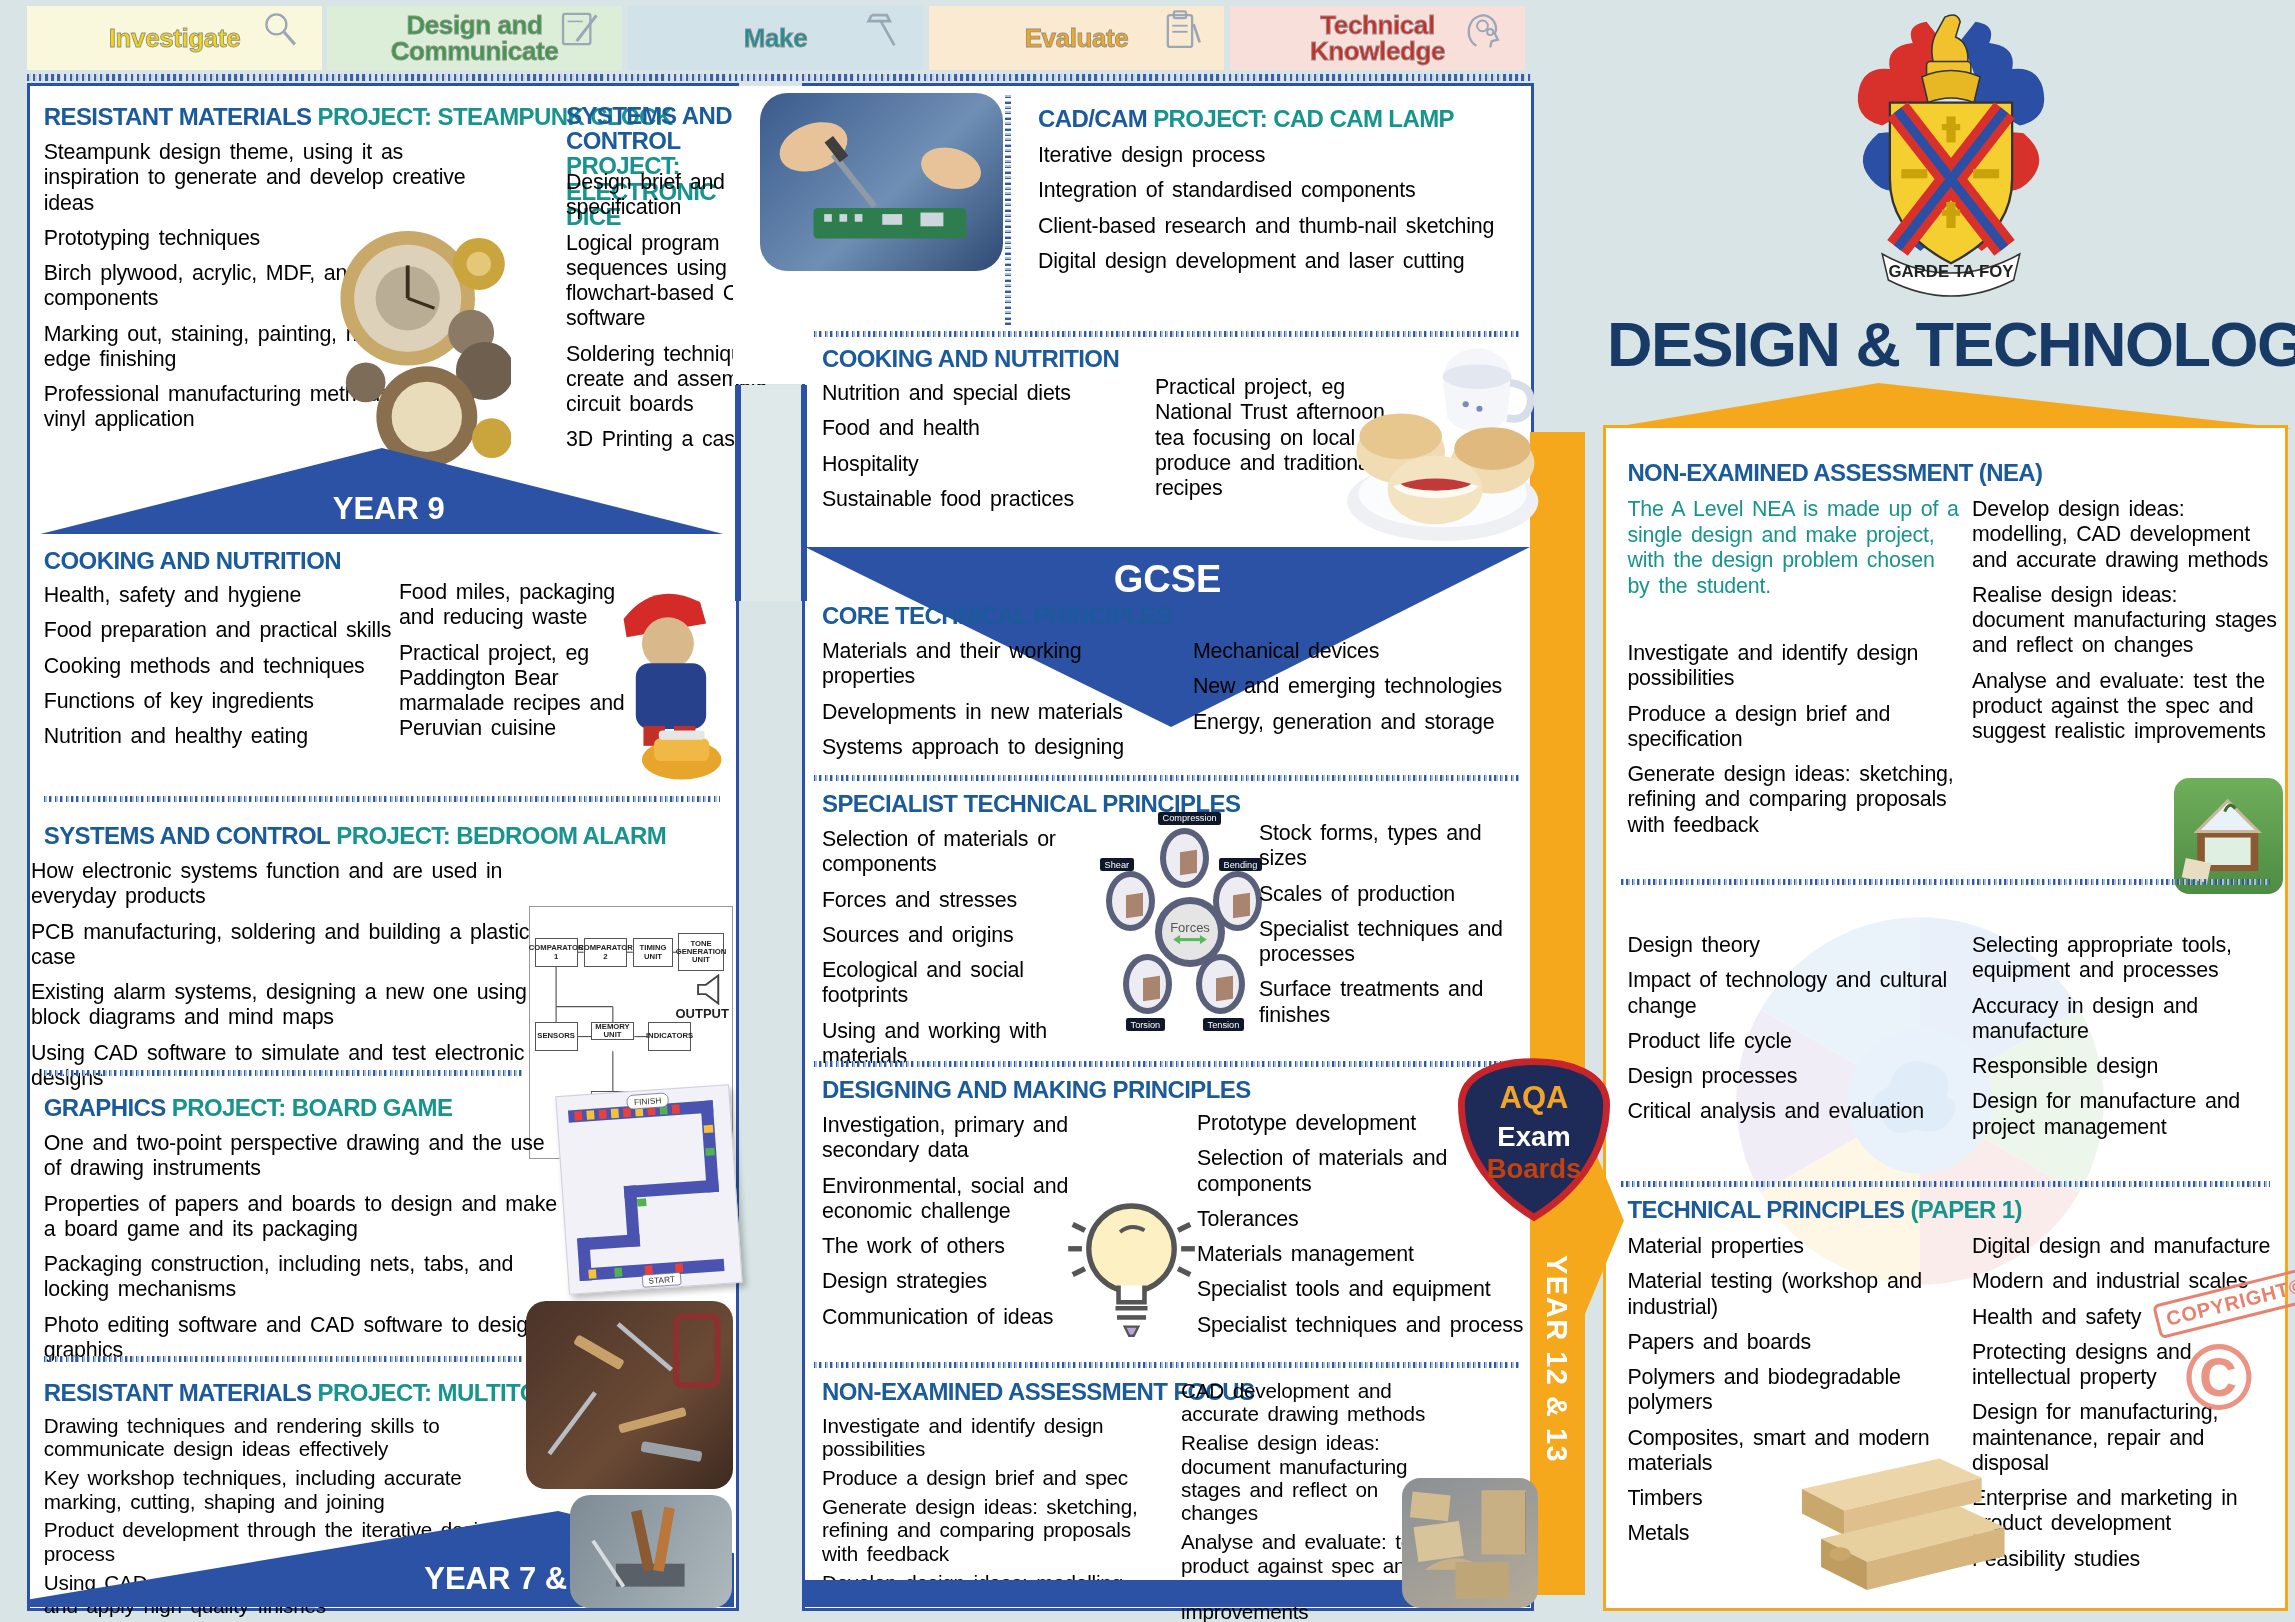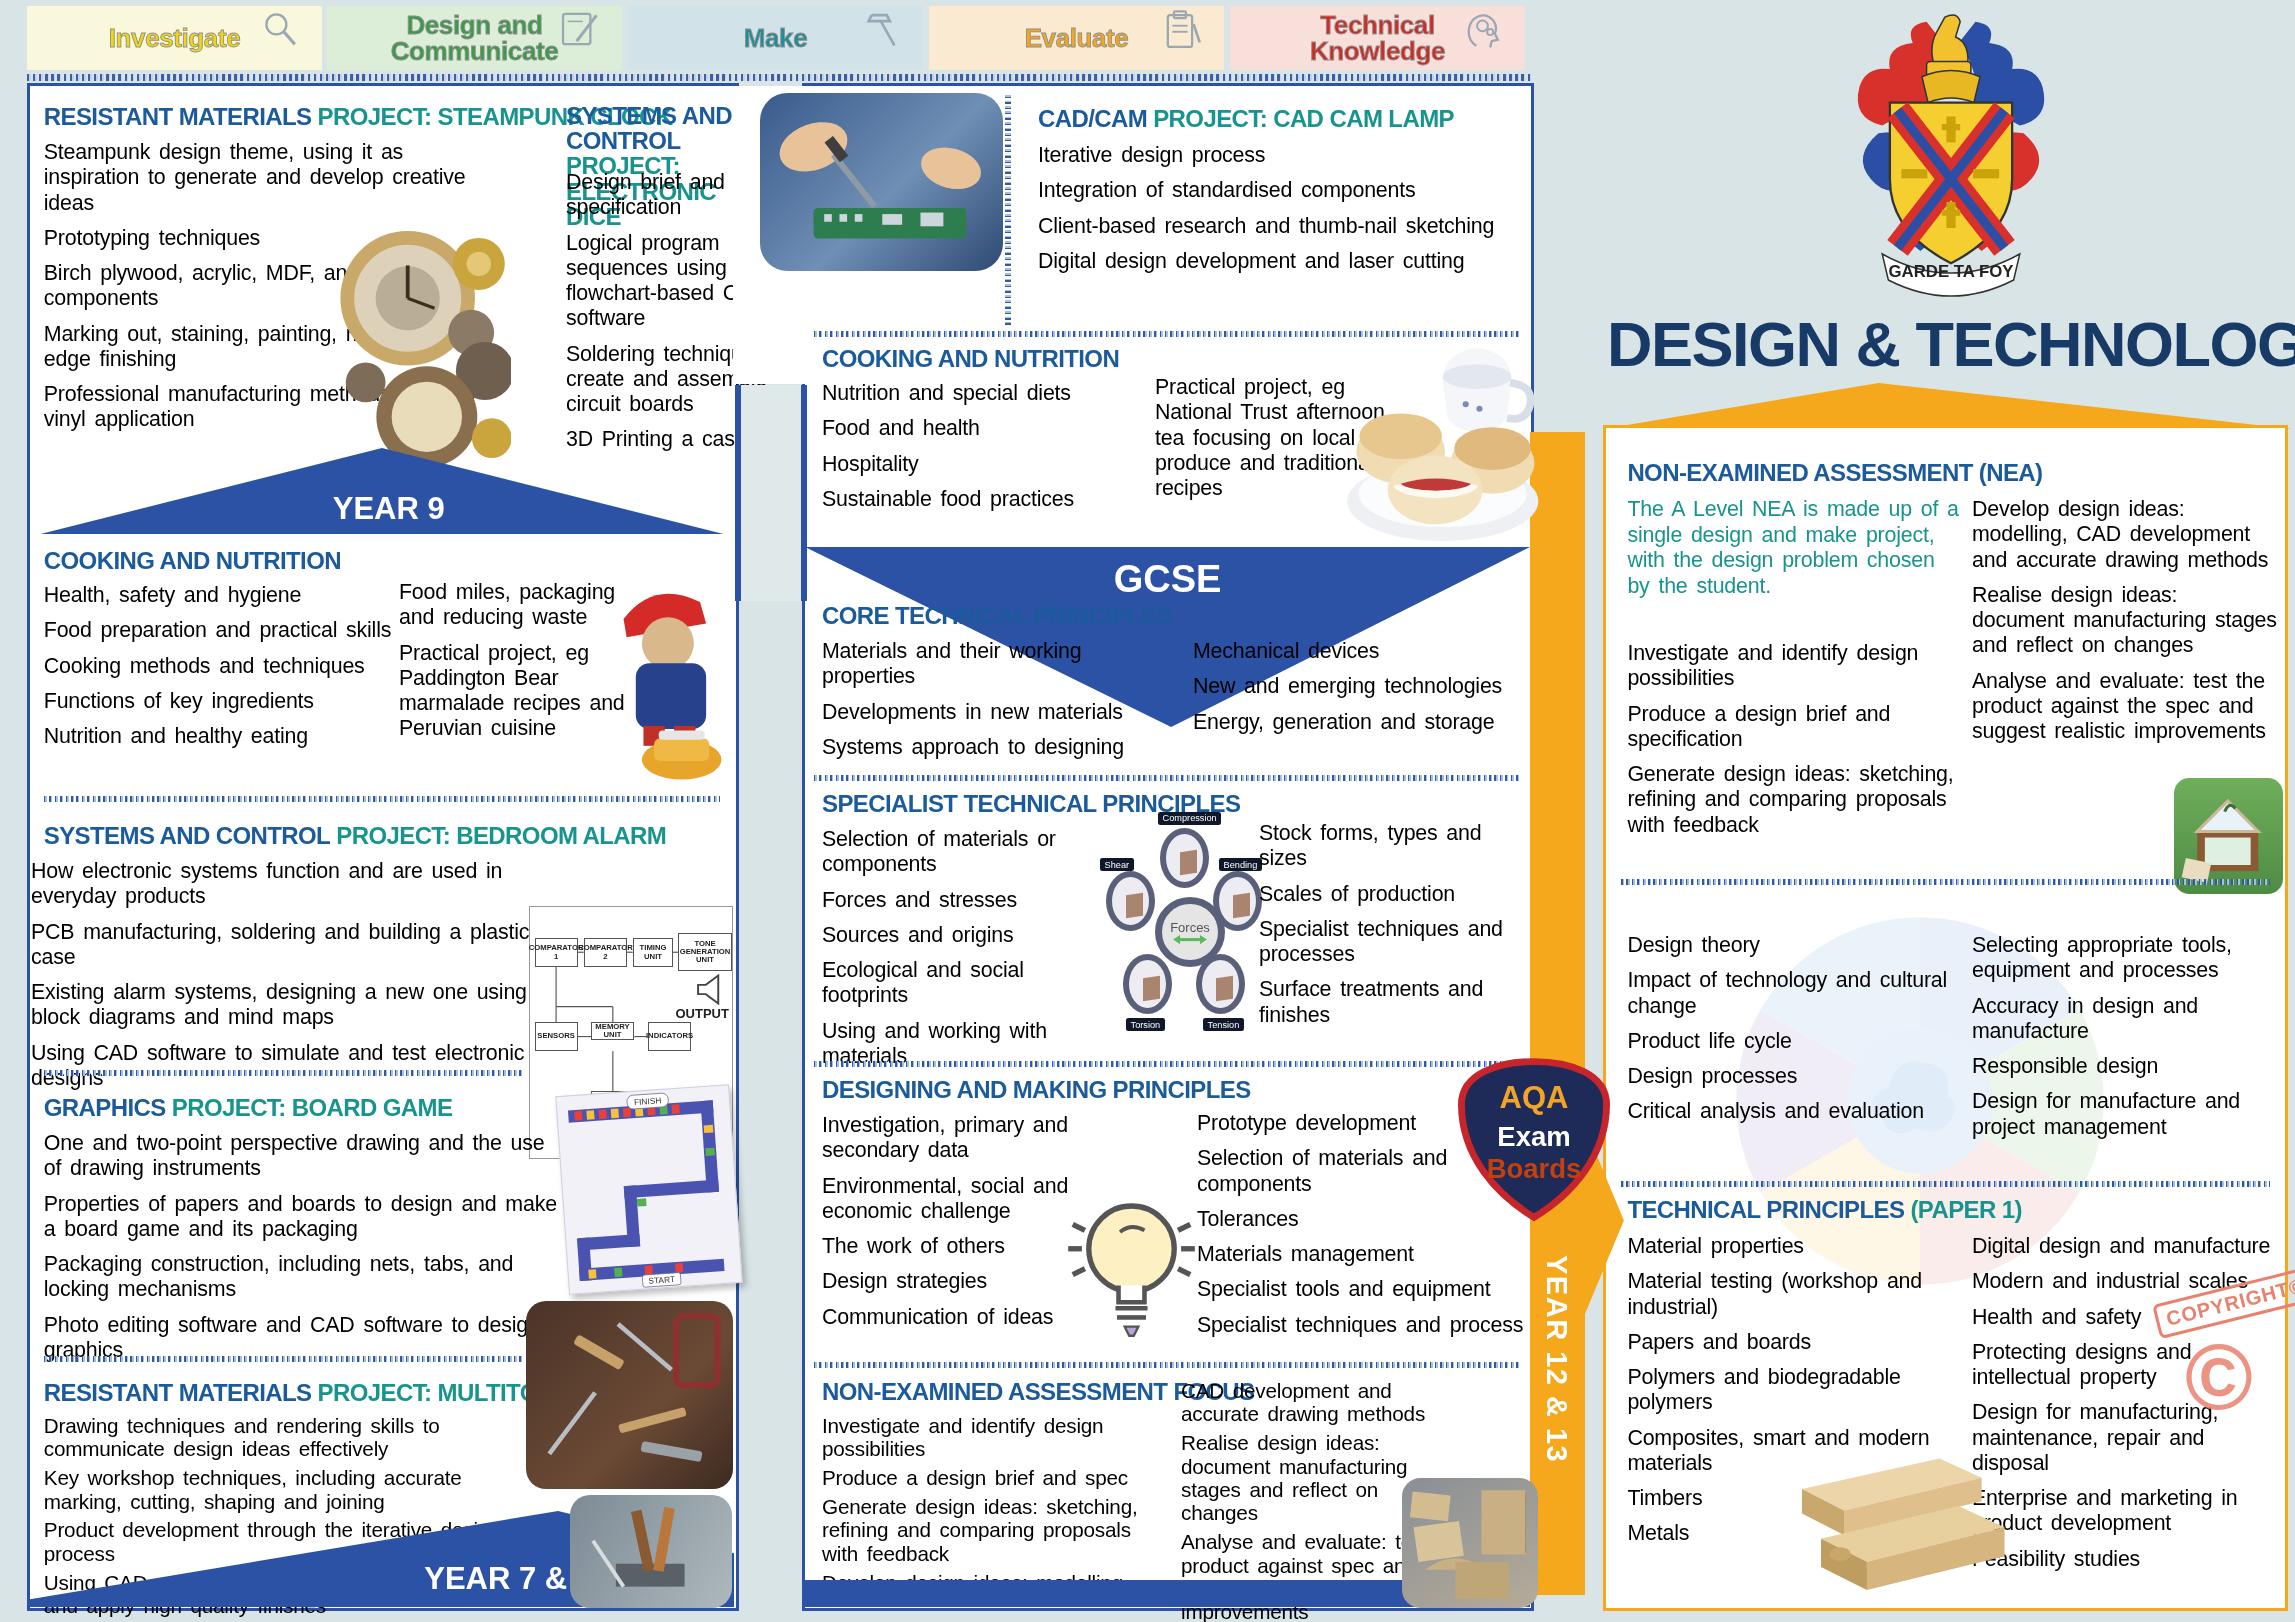--- a/index.html
+++ b/index.html
@@ -155,21 +155,21 @@
     <div class="abs bl" style="left:1px; top:773px; width:501px;">
       <p>How electronic systems function and are used in everyday products</p>
       <p>PCB manufacturing, soldering and building a plastic case</p>
       <p>Existing alarm systems, designing a new one using block diagrams and mind maps</p>
       <p>Using CAD software to simulate and test electronic designs</p>
     </div>
     <div class="abs" style="left:499px; top:820px; width:204px; height:253px; background:#fff; border:0.8px solid #999;">
       <div class="bdbox" style="left:4.6px; top:31px; width:43px; height:29px;">COMPARATOR 1</div>
       <div class="bdbox" style="left:54px; top:31px; width:43px; height:29px;">COMPARATOR 2</div>
       <div class="bdbox" style="left:103px; top:31px; width:40px; height:29px;">TIMING UNIT</div>
-      <div class="bdbox" style="left:148px; top:26px; width:54px; height:38px;text-align:center;">TONE GENERATION UNIT</div>
+      <div class="bdbox" style="left:148px; top:26px; width:46px; height:38px;text-align:center;">TONE GENERATION UNIT</div>
       <div class="bdbox" style="left:4.6px; top:115px; width:43px; height:29px;">SENSORS</div>
       <div class="bdbox" style="left:61px; top:115px; width:43px; height:18px;">MEMORY UNIT</div>
       <div class="bdbox" style="left:118px; top:115px; width:43px; height:29px;">INDICATORS</div>
       <div class="bdbox" style="left:61px; top:184px; width:43px; height:34px;">POWER SUPPLY</div>
       <svg class="abs" style="right:6.1px; top:67px;" width="31" height="31" viewBox="0 0 40 40">
           <polygon points="4,14 14,14 30,2 30,38 14,26 4,26" fill="none" stroke="#444" stroke-width="2.5"></polygon>
         </svg>
       <div class="abs" style="right:3.1px; top:99px; font-size:13px; font-weight:bold; color:#222;">OUTPUT</div>
       <svg class="abs" style="left:0; top:0;" width="204" height="253" viewBox="0 0 266 330">
           <g stroke="#555" stroke-width="1.5">

